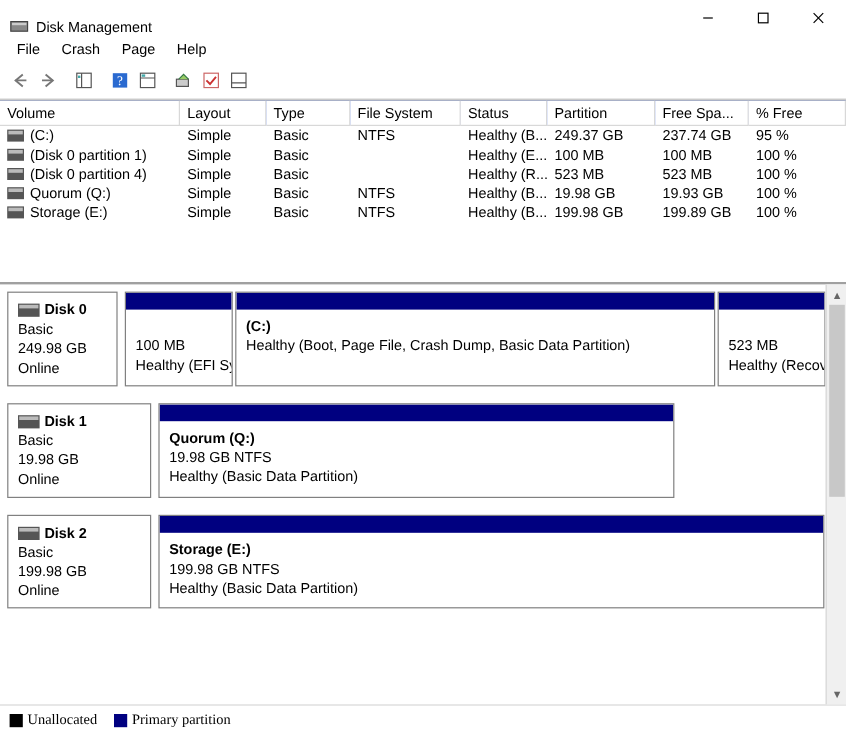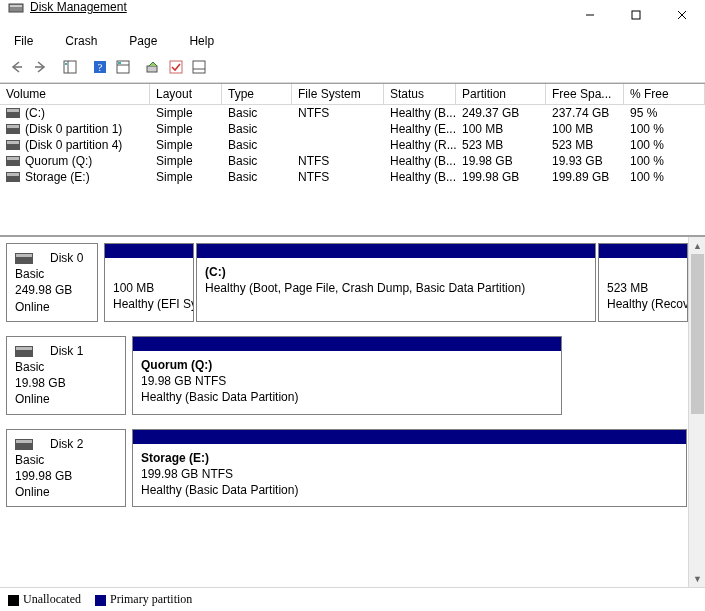--- a/index.html
+++ b/index.html
@@ -11,41 +11,40 @@
     width: 705px;
     height: 611px;
     overflow: hidden;
     color: #000;
     display: flex;
     flex-direction: column;
   }
   
   .titlebar {
     display: flex;
-    align-items: flex-start;
+    align-items: flex-end;
     height: 30px;
     padding-left: 8px;
-    text-decoration: underline;
   }
   .titlebar .app-icon {
     width: 16px; height: 16px;
     margin-right: 6px;
   }
   .titlebar .title { flex: 0 0 auto; }
   .titlebar .spacer { flex: 1; }
   .winbtn {
     width: 46px; height: 30px;
     display: flex; align-items: center; justify-content: center;
     font-size: 13px;
   }
   .winbtn svg { width: 10px; height: 10px; }
   
   .menubar {
     display: flex;
-    gap: 16px;
+    gap: 2px;
     padding: 2px 6px 4px 6px;
   }
   .menubar .menuitem { padding: 2px 8px; }
   
   .toolbar {
     display: flex;
     align-items: center;
     gap: 1px;
     padding: 2px 6px 4px 6px;
     border-bottom: 1px solid #d8d8d8;
@@ -103,21 +102,21 @@
     margin-bottom: 14px;
   }
   .diskhdr {
     width: 120px;
     border: 1px solid #808080;
     padding: 6px 8px;
     line-height: 1.35;
   }
   .diskhdr .dicon { display:inline-block; width:18px; height:11px; background:#555; margin-right:4px; vertical-align:middle; position:relative;}
   .diskhdr .dicon::before{content:"";position:absolute;left:1px;top:1px;width:16px;height:3px;background:#bbb;}
-  .diskhdr b { font-weight:400;margin-left:13px; }
+  .diskhdr b { font-weight:700; }
   .diskparts {
     flex:1;
     display:flex;
     gap:2px;
     margin-left: 6px;
   }
   .part {
     border: 1px solid #808080;
     display:flex;
     flex-direction:column;

